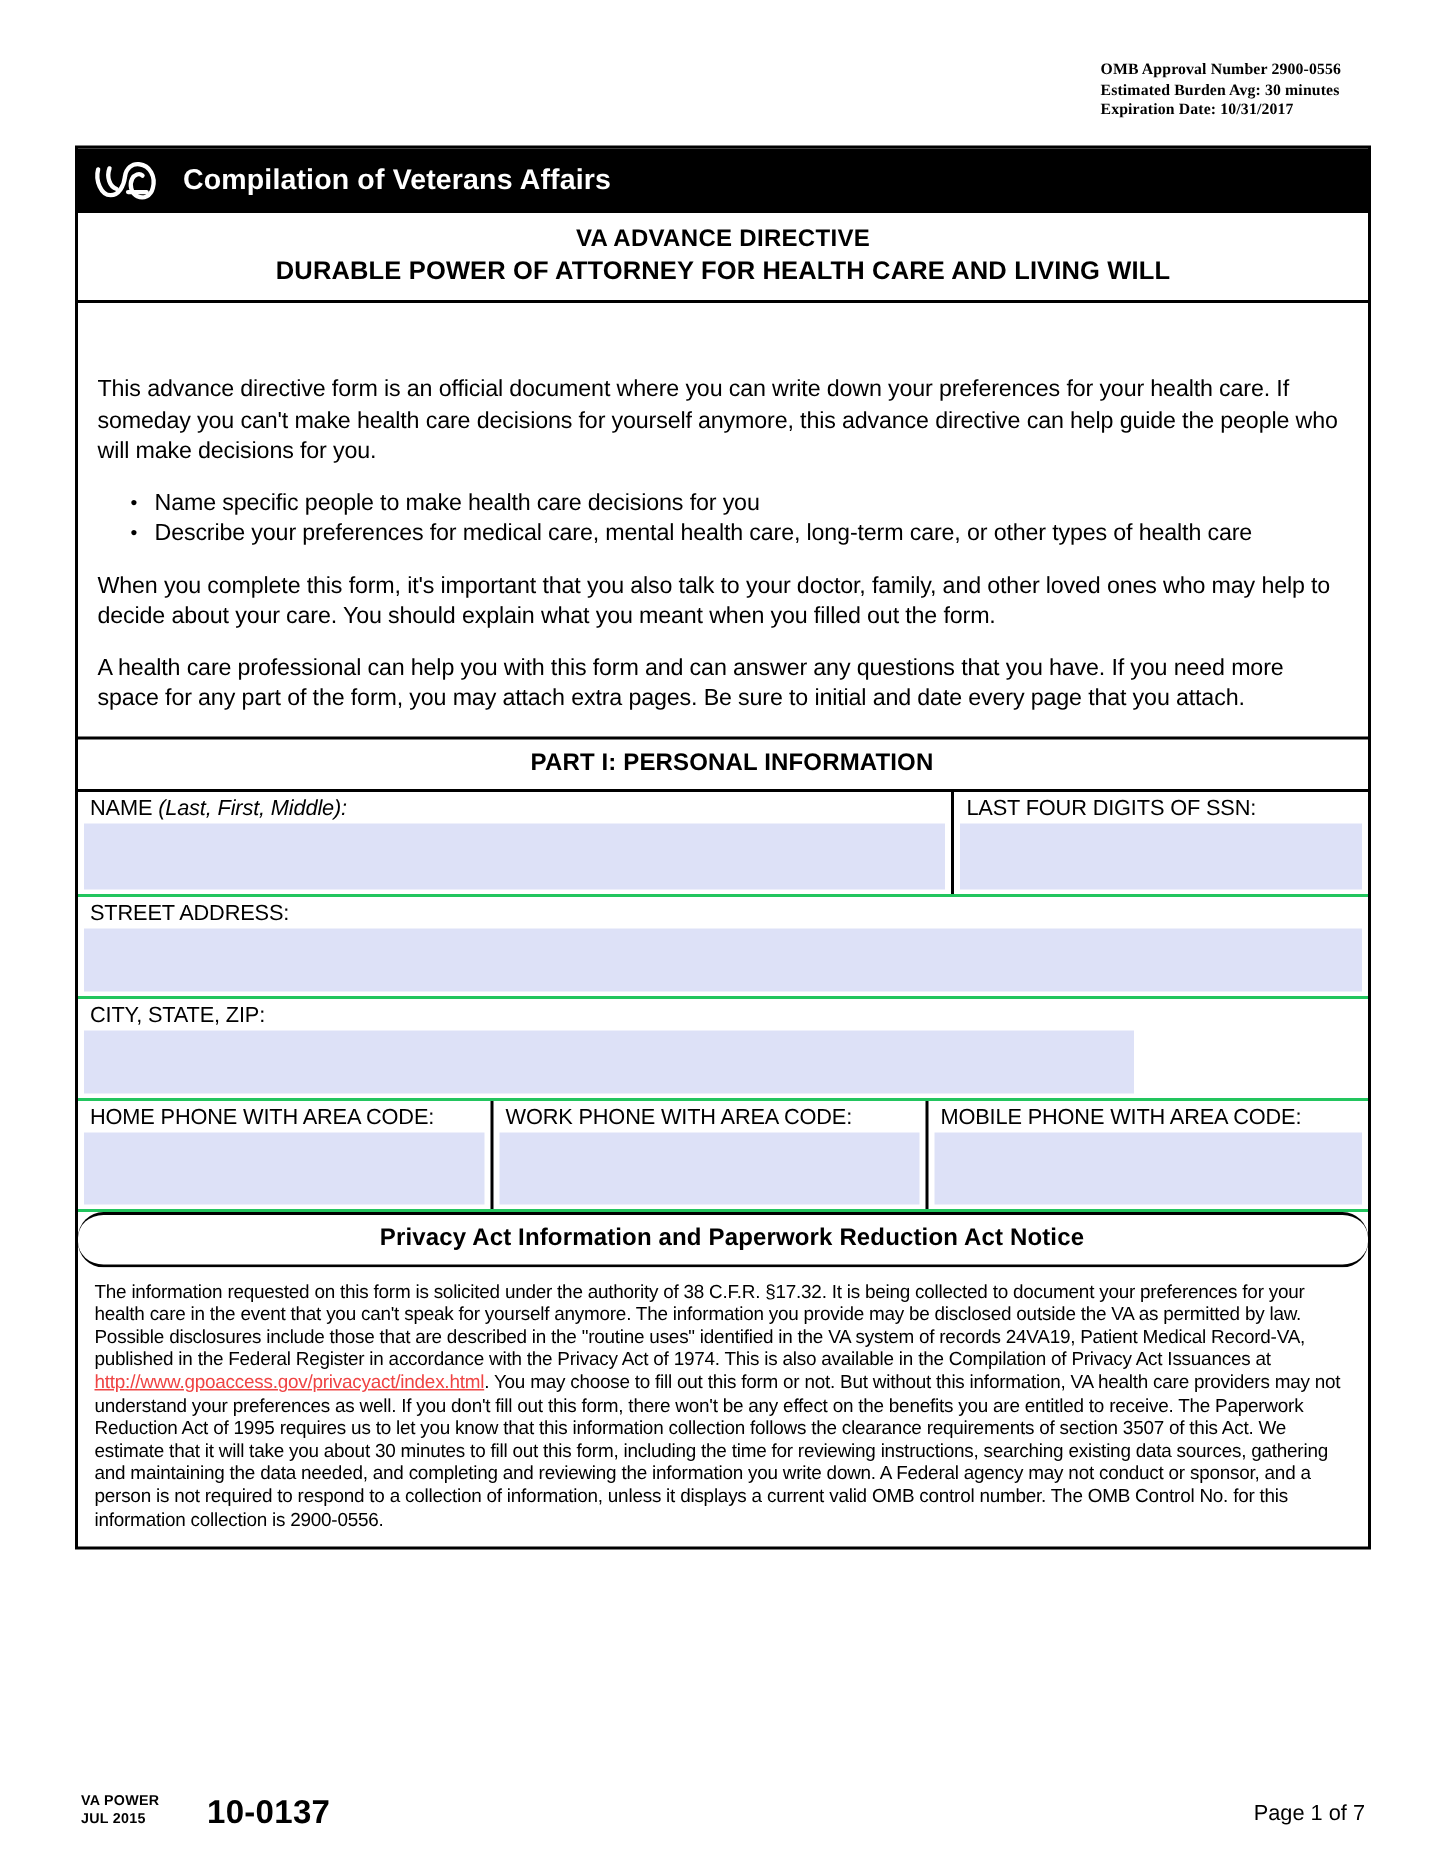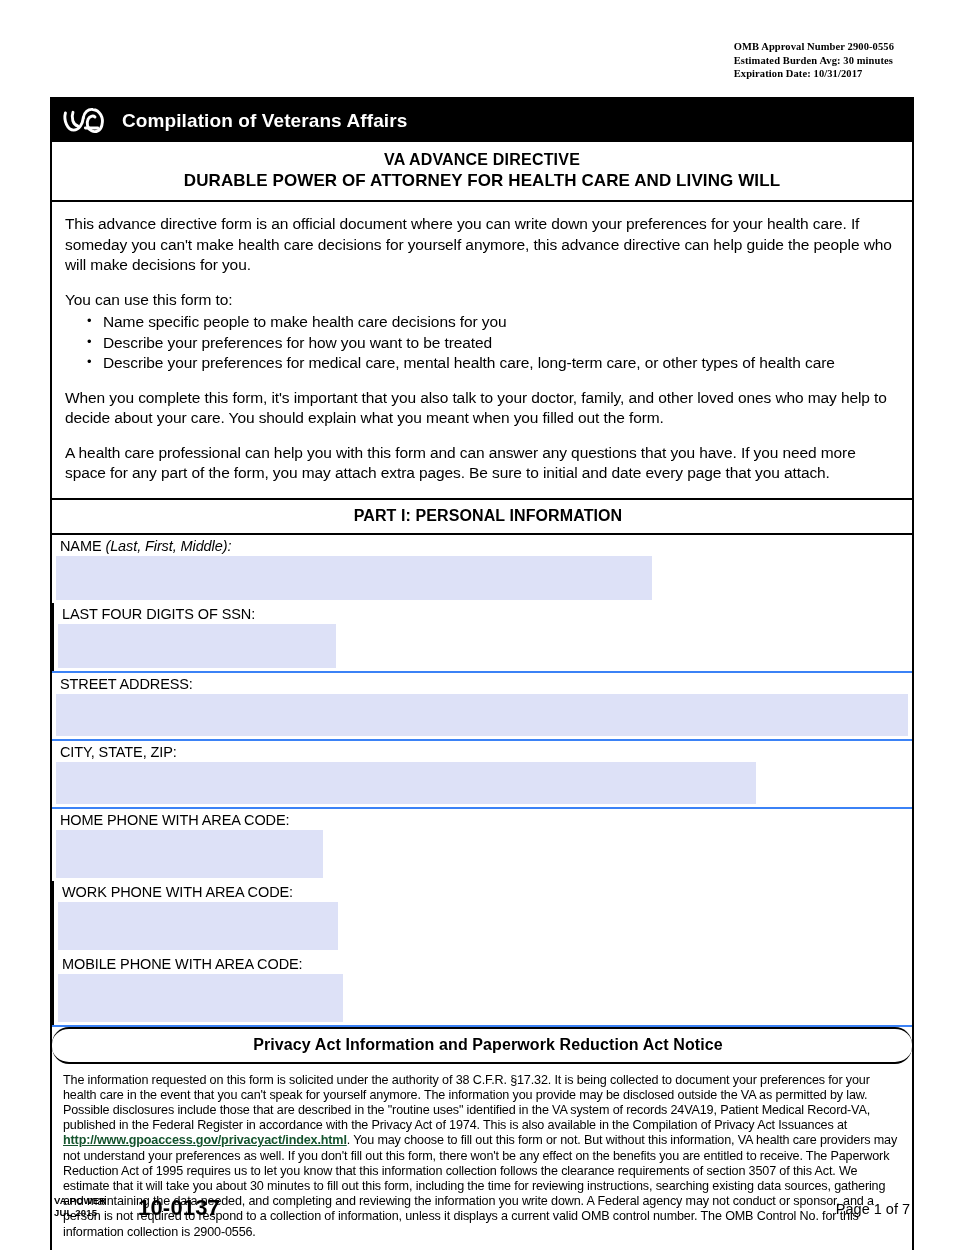--- a/index.html
+++ b/index.html
@@ -80,20 +80,21 @@
     font-size: 17px;
     font-weight: bold;
     letter-spacing: 0.1px;
     line-height: 21px;
   }
 
   
   .intro {
     padding: 12px 13px 14px 13px;
     border-bottom: 2px solid #000;
+    margin-top: 36px;
   }
   .intro p {
     margin: 0 0 14px 0;
     font-size: 15.5px;
     line-height: 20.5px;
     letter-spacing: -0.1px;
   }
   .intro p.tight { margin-bottom: 2px; }
   .intro p:last-child { margin-bottom: 0; }
   .intro ul {
@@ -122,22 +123,21 @@
     font-size: 16px;
     font-weight: bold;
     padding: 7px 4px 8px 16px;
     border-bottom: 2px solid #000;
     letter-spacing: 0.1px;
   }
 
   
   .row {
     display: flex;
-    border-bottom: 2px solid #3b82f6;
-    flex-direction: column;
+    border-bottom: 2px solid #22c55e;
   }
   .row:last-child { border-bottom: none; }
   .cell {
     box-sizing: border-box;
     display: flex;
     flex-direction: column;
   }
   .cell + .cell { border-left: 2px solid #000; }
   .cell-label {
     font-size: 14.5px;
@@ -168,23 +168,22 @@
     padding: 9px 10px 10px 11px;
   }
   .privacy-body p {
     margin: 0;
     font-size: 12.6px;
     line-height: 15.2px;
     letter-spacing: -0.15px;
     text-align: left;
   }
   .privacy-link {
-    color: #14532d;
+    color: #ef4444;
     text-decoration: underline;
-    font-weight: bold;
   }
 
   
   .footer {
     position: absolute;
     left: 50px;
     top: 1193px;
     width: 864px;
     height: 40px;
   }
@@ -235,24 +234,22 @@
     <div class="va-banner-title">Compilation of Veterans Affairs</div>
   </div>
 
   <div class="title-band">
     <div class="title-line1">VA ADVANCE DIRECTIVE</div>
     <div class="title-line2">DURABLE POWER OF ATTORNEY FOR HEALTH CARE AND LIVING WILL</div>
   </div>
 
   <div class="intro">
     <p>This advance directive form is an official document where you can write down your preferences for your health care. If someday you can't make health care decisions for yourself anymore, this advance directive can help guide the people who will make decisions for you.</p>
-    <p class="tight">You can use this form to:</p>
     <ul>
       <li>Name specific people to make health care decisions for you</li>
-      <li>Describe your preferences for how you want to be treated</li>
       <li>Describe your preferences for medical care, mental health care, long-term care, or other types of health care</li>
     </ul>
     <p>When you complete this form, it's important that you also talk to your doctor, family, and other loved ones who may help to decide about your care. You should explain what you meant when you filled out the form.</p>
     <p>A health care professional can help you with this form and can answer any questions that you have. If you need more space for any part of the form, you may attach extra pages. Be sure to initial and date every page that you attach.</p>
   </div>
 
   <div class="section-head">PART I: PERSONAL INFORMATION</div>
 
   <div class="row">
     <div class="cell" style="width:604px;">

